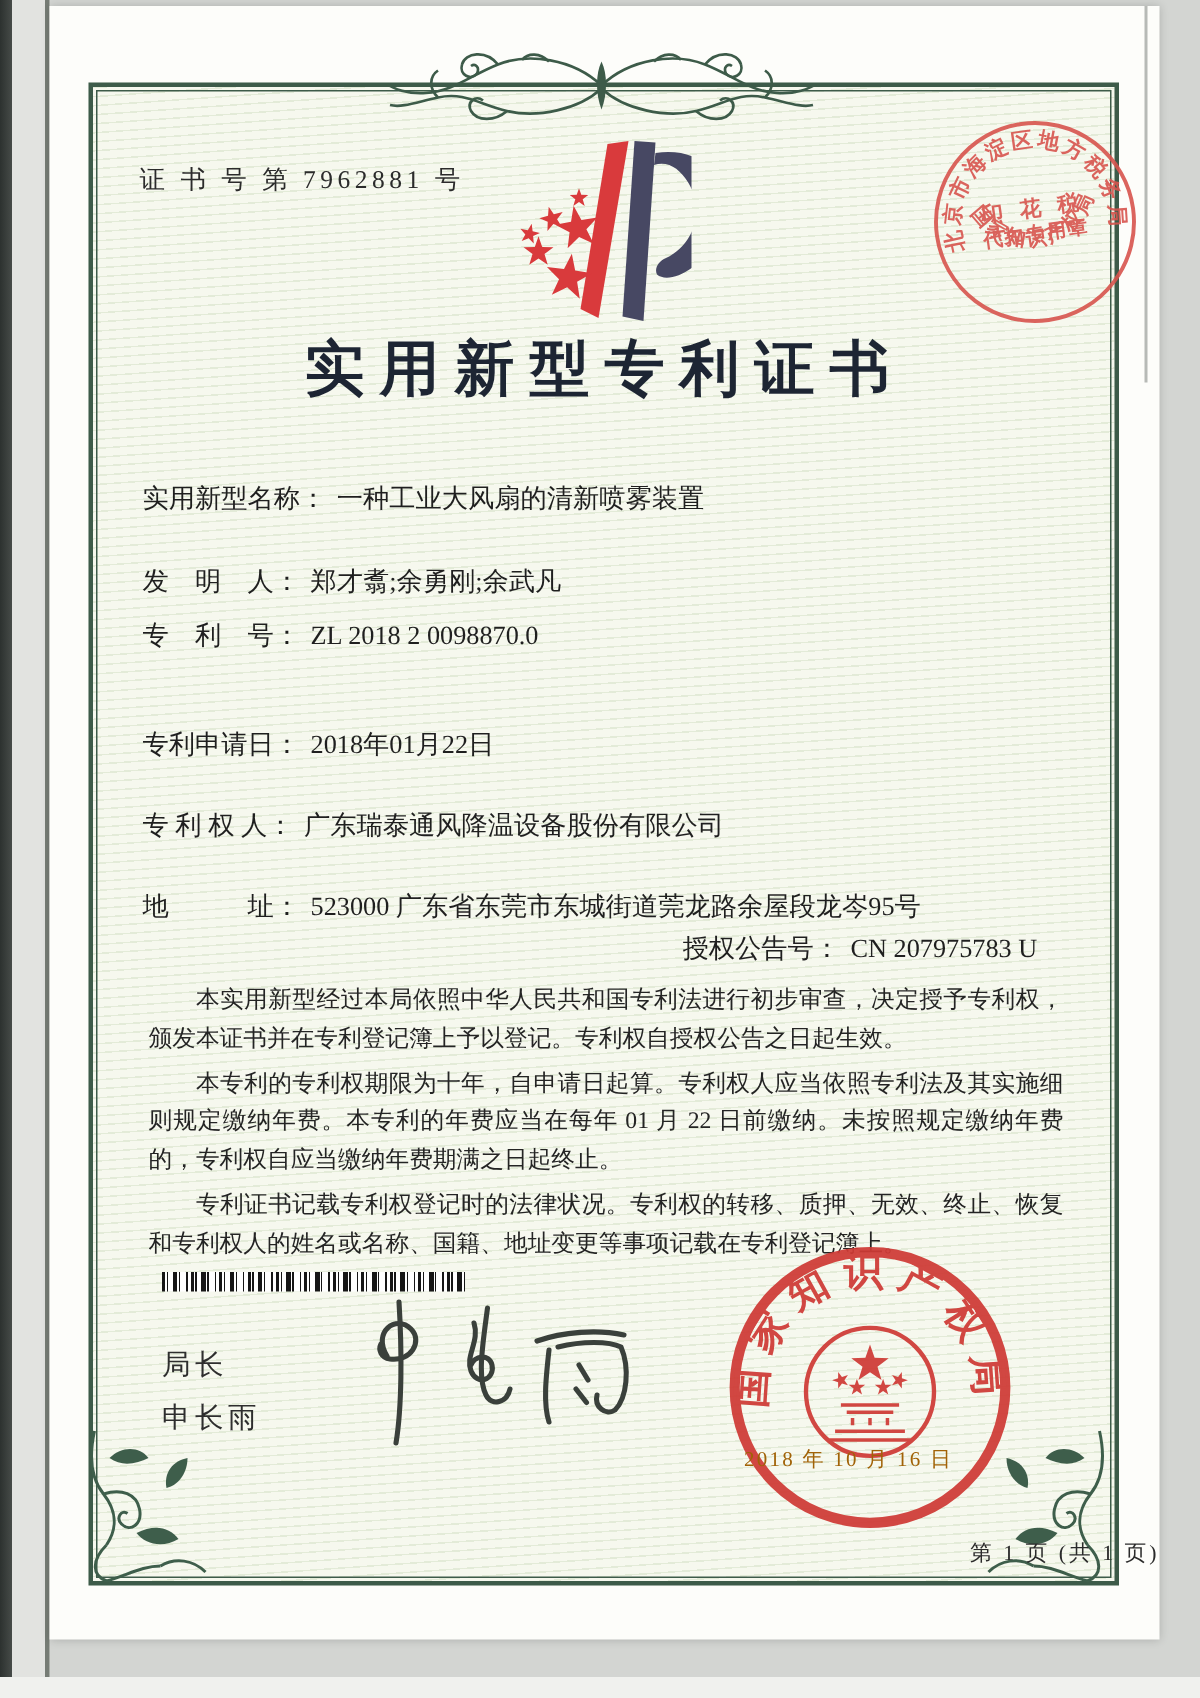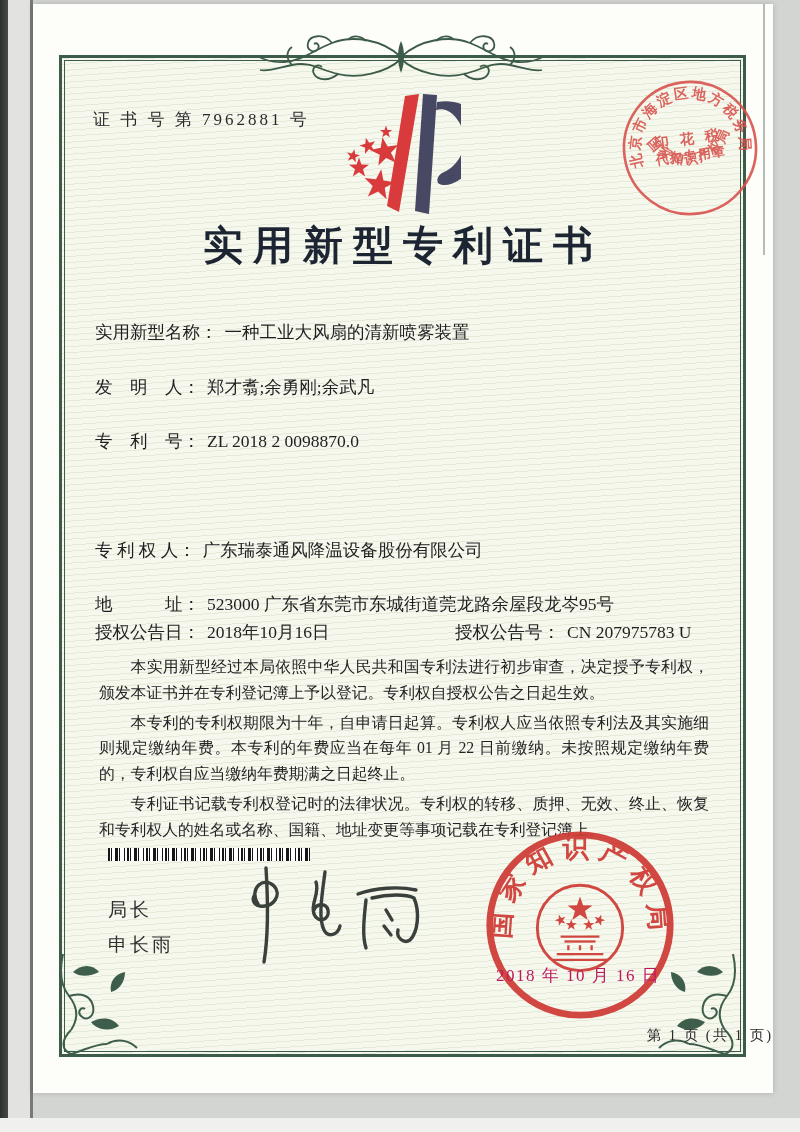--- a/index.html
+++ b/index.html
@@ -29,38 +29,38 @@
   .orn{position:absolute;z-index:3;}
   .orn-bl{left:18px;top:948px;}
   .orn-br{left:622px;top:948px;transform:scaleX(-1);}
 
   .cert-no{position:absolute;left:60px;top:104px;font-size:17px;letter-spacing:3px;color:#2b2b2b;z-index:4;}
   .logo{position:absolute;left:308px;top:86px;z-index:4;}
   .title{position:absolute;left:0;right:0;top:214px;text-align:center;font-size:40px;font-weight:bold;letter-spacing:10px;color:#1d2533;z-index:4;}
 
   .row{position:absolute;left:62px;font-size:17.5px;color:#1f1f1f;white-space:nowrap;z-index:4;}
   .row .val{margin-left:7px;}
-  .r1{top:316px}.r2{top:371px}.r3{top:425px}.r4{top:480px}.r5{top:534px}.r6{top:588px}
+  .r1{top:316px}.r2{top:371px}.r3{top:407px}.r4{top:480px}.r5{top:534px}.r6{top:588px}
   .grant-date{top:616px}
   .grant-no{left:422px;top:616px}
 
   .paras{position:absolute;left:62px;top:646px;width:618px;font-size:15.8px;line-height:25.8px;color:#242424;text-align:justify;z-index:4;}
   .paras p{margin:4px;text-indent:2em;}
 
   .barcode{
     position:absolute;left:75px;top:844px;width:202px;height:13px;z-index:4;
     background:repeating-linear-gradient(90deg,#161616 0 2px,#fff 2px 3px,#161616 3px 4px,#fff 4px 7px,#161616 7px 10px,#fff 10px 11px,#161616 11px 12px,#fff 12px 16px,#161616 16px 17px,#fff 17px 19px);
   }
   .sig-title{position:absolute;left:75px;top:893px;font-size:19px;letter-spacing:3px;color:#2e2e2e;z-index:4;font-family:Liberation Sans, sans-serif;}
   .sig-name{position:absolute;left:75px;top:928px;font-size:19px;letter-spacing:3px;color:#2e2e2e;z-index:4;font-family:"Liberation Sans","DejaVu Sans",sans-serif;}
   .sig-svg{position:absolute;left:197px;top:856px;z-index:4;}
 
   .seal-svg{position:absolute;left:450px;top:824px;opacity:.93;z-index:4;}
   .seal-ring{font-size:27px;font-weight:bold;fill:#cf3a35;letter-spacing:9px;font-family:"Liberation Serif",serif;}
-  .seal-date{position:absolute;left:463px;top:960px;font-size:17px;letter-spacing:1.5px;color:#be185d;z-index:5;white-space:nowrap;}
+  .seal-date{position:absolute;left:463px;top:960px;font-size:14px;letter-spacing:1.5px;color:#a16207;z-index:5;white-space:nowrap;}
 
   .footer{position:absolute;left:0;right:0;top:1022px;text-align:right;font-size:14.5px;letter-spacing:2px;color:#2b2b2b;z-index:4;}
 
   .stamp-svg{position:absolute;left:582px;top:69px;opacity:.9;transform:rotate(-8deg);z-index:6;}
   .stamp-arc{font-size:19px;fill:#d8544e;font-weight:bold;letter-spacing:3px;}
   .stamp-center1{font-size:19px;fill:#d8544e;font-weight:bold;letter-spacing:5px;}
   .stamp-center2{font-size:17px;fill:#d8544e;font-weight:bold;letter-spacing:2px;}
   .stamp-arc2{font-size:18px;fill:#d8544e;font-weight:bold;letter-spacing:2px;}
 </style>
 </head>
@@ -140,28 +140,28 @@
 
   <div class="row r1">
     <span class="lbl">实用新型名称：</span><span class="val">一种工业大风扇的清新喷雾装置</span>
   </div>
   <div class="row r2">
     <span class="lbl">发　明　人：</span><span class="val">郑才翥;余勇刚;余武凡</span>
   </div>
   <div class="row r3">
     <span class="lbl">专　利　号：</span><span class="val">ZL 2018 2 0098870.0</span>
   </div>
+  <div class="row r4">
+    <span class="lbl">专利申请日：</span><span class="val">2018年01月22日</span>
+  </div>
   <div class="row r5">
     <span class="lbl">专 利 权 人：</span><span class="val">广东瑞泰通风降温设备股份有限公司</span>
   </div>
   <div class="row r6">
     <span class="lbl">地　　　址：</span><span class="val">523000 广东省东莞市东城街道莞龙路余屋段龙岑95号</span>
-  </div>
-  <div class="row grant-date">
-    <span class="lbl">授权公告日：</span><span class="val">2018年10月16日</span>
   </div>
   <div class="row grant-no">
     <span class="lbl">授权公告号：</span><span class="val">CN 207975783 U</span>
   </div>
 
   <div class="paras">
     <p>本实用新型经过本局依照中华人民共和国专利法进行初步审查，决定授予专利权，颁发本证书并在专利登记簿上予以登记。专利权自授权公告之日起生效。</p>
     <p>本专利的专利权期限为十年，自申请日起算。专利权人应当依照专利法及其实施细则规定缴纳年费。本专利的年费应当在每年 01 月 22 日前缴纳。未按照规定缴纳年费的，专利权自应当缴纳年费期满之日起终止。</p>
     <p>专利证书记载专利权登记时的法律状况。专利权的转移、质押、无效、终止、恢复和专利权人的姓名或名称、国籍、地址变更等事项记载在专利登记簿上。</p>
   </div>

